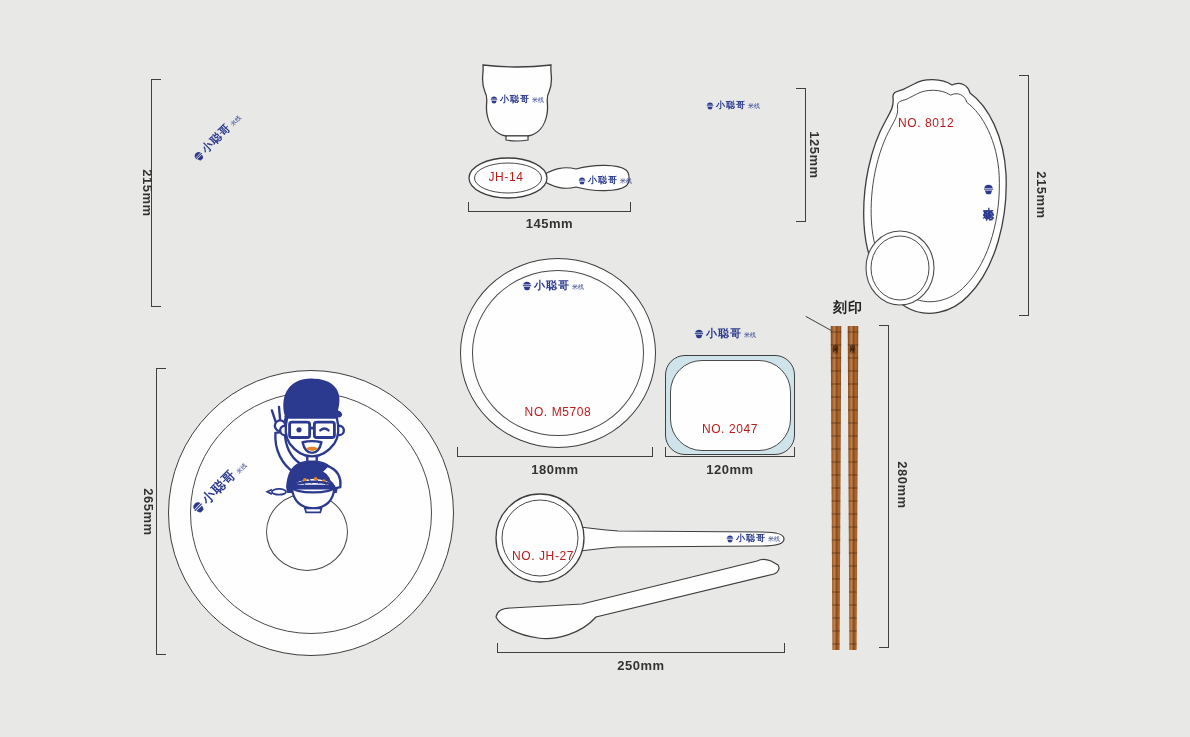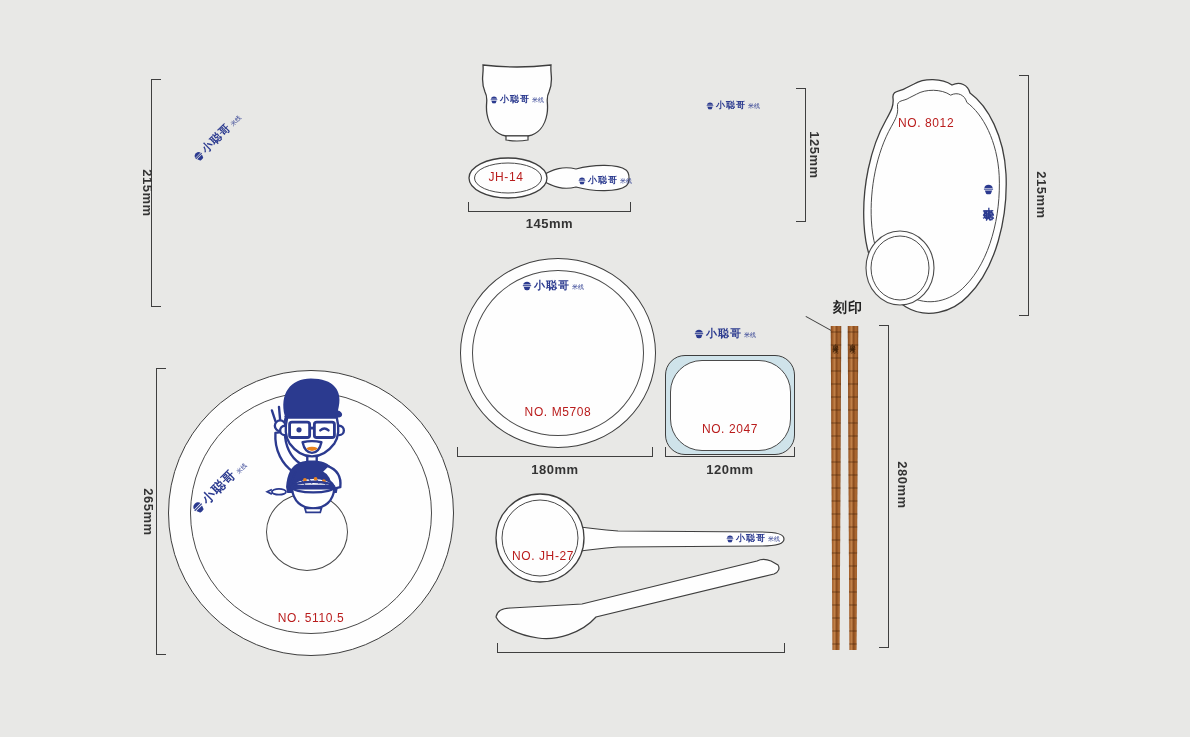--- a/index.html
+++ b/index.html
@@ -185,21 +185,20 @@
   </div>
   <div class="vbrk-r" style="left:879px;top:325px;height:323px;"></div>
   <div class="dim rot" style="left:871px;top:476px;">280mm</div>
 
   <div class="ring" style="left:168px;top:370px;width:286px;height:286px;">
     <div class="inner" style="inset:21px;"></div>
     <div class="inner" style="left:97px;top:122px;width:82px;height:78px;"></div>
     <svg style="position:absolute;left:84px;top:4px;width:118px;height:151px;">
         <use href="#mascot"></use>
       </svg>
-    <div class="code" style="left:0;right:0;bottom:30px;">NO. 5110.5</div>
   </div>
   <div class="logo logo-lg" style="left:184px;top:478px;transform:rotate(-45deg);">
     <svg viewBox="0 0 12 12">
         <use href="#logoicon"></use>
       </svg>
     <span class="nm">小聪哥</span>
     <span class="sx">米线</span>
   </div>
   <div class="vbrk-l" style="left:156px;top:368px;height:287px;"></div>
   <div class="dim rot" style="left:117px;top:503px;">265mm</div>
@@ -215,14 +214,15 @@
         <use href="#logoicon"></use>
       </svg>
     <span class="nm">小聪哥</span>
     <span class="sx">米线</span>
   </div>
 
   <svg class="abs" style="left:494px;top:553px;width:296px;height:92px;" viewBox="0 0 296 92">
     <path d="M2,64 C3,58 9,55 17,55 L88,51 L263,8 C267,6 272,6 277,8 L284,12 C286,15 285,19 280,21 L102,64 C88,80 62,88 44,85 C24,82 7,74 2,64 Z" fill="#fefefe" stroke="#3e3e3e" stroke-width="1.2"></path>
   </svg>
   <div class="hbrk" style="left:497px;top:643px;width:288px;"></div>
+  <div class="dim" style="left:497px;top:658px;width:288px;">250mm</div>
 
 </div>
 
 </body></html>

